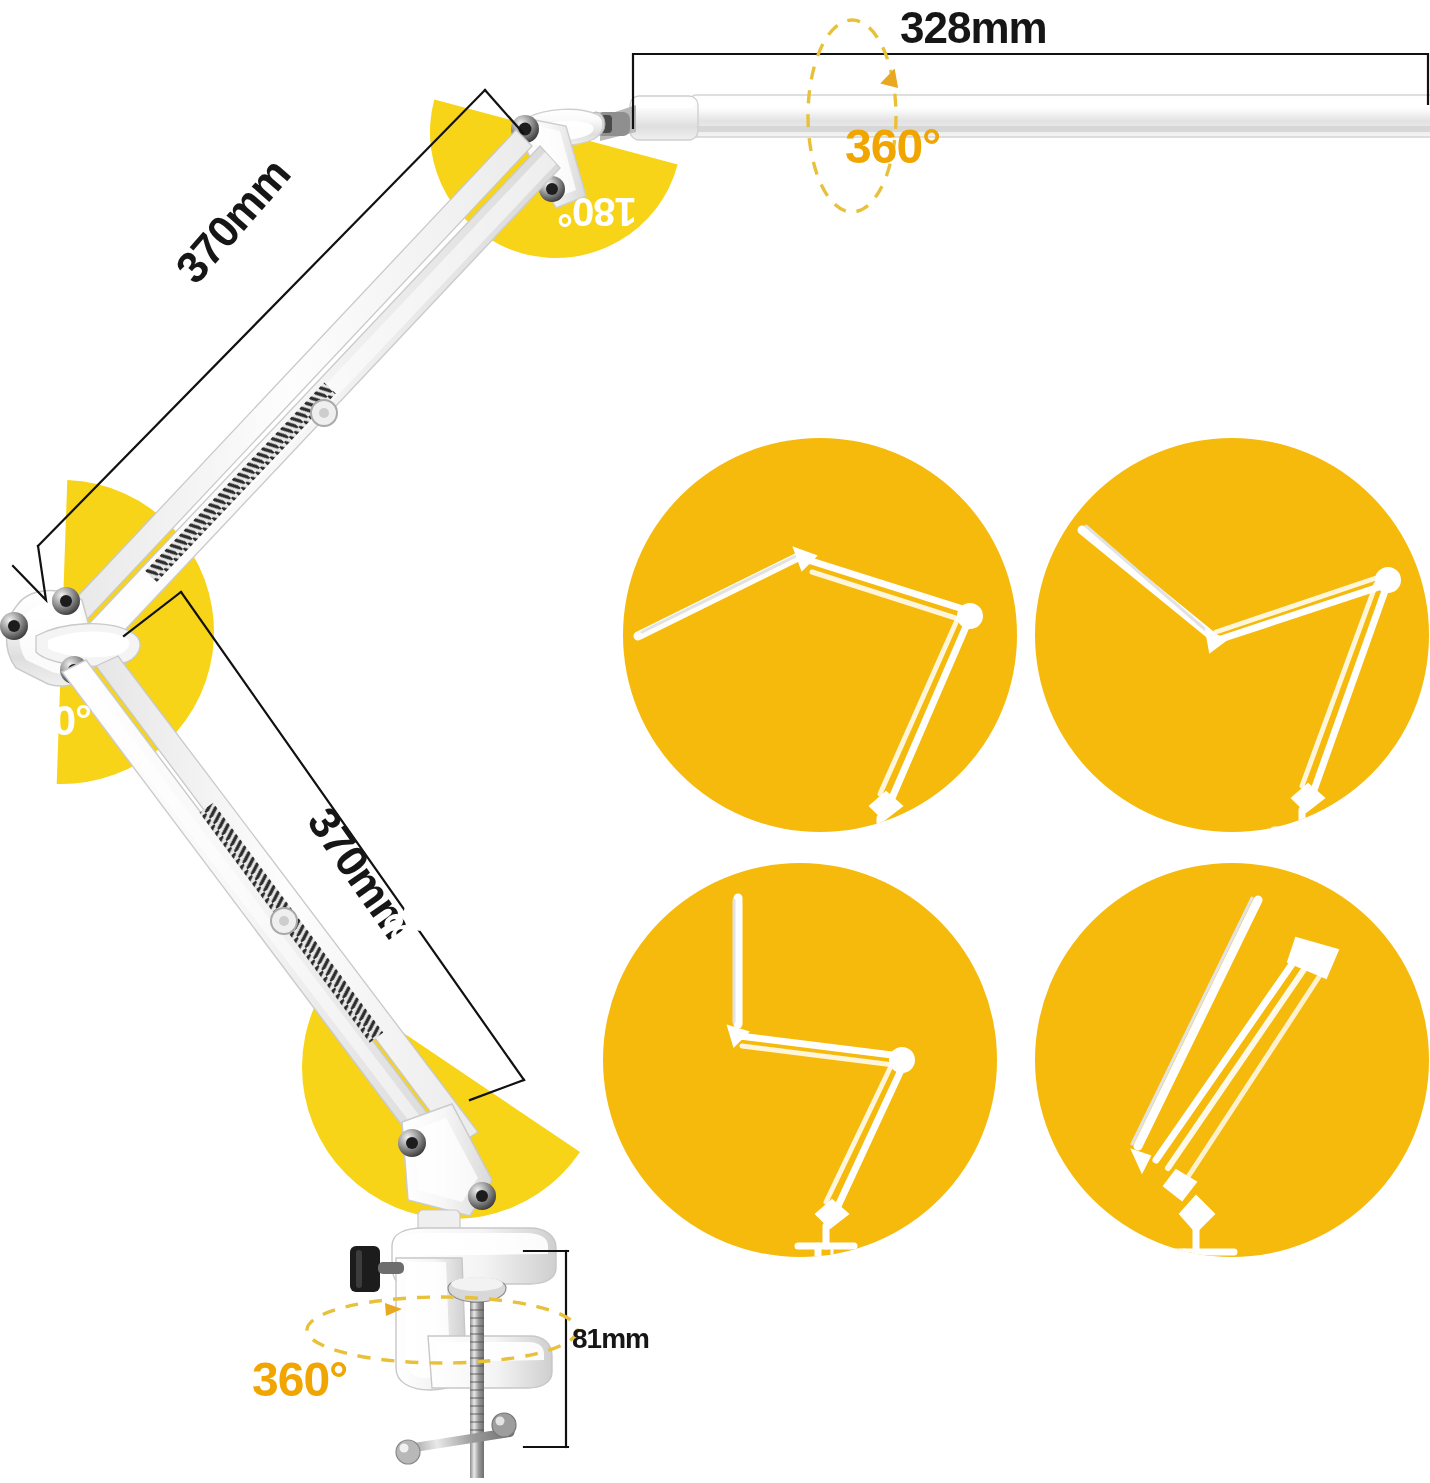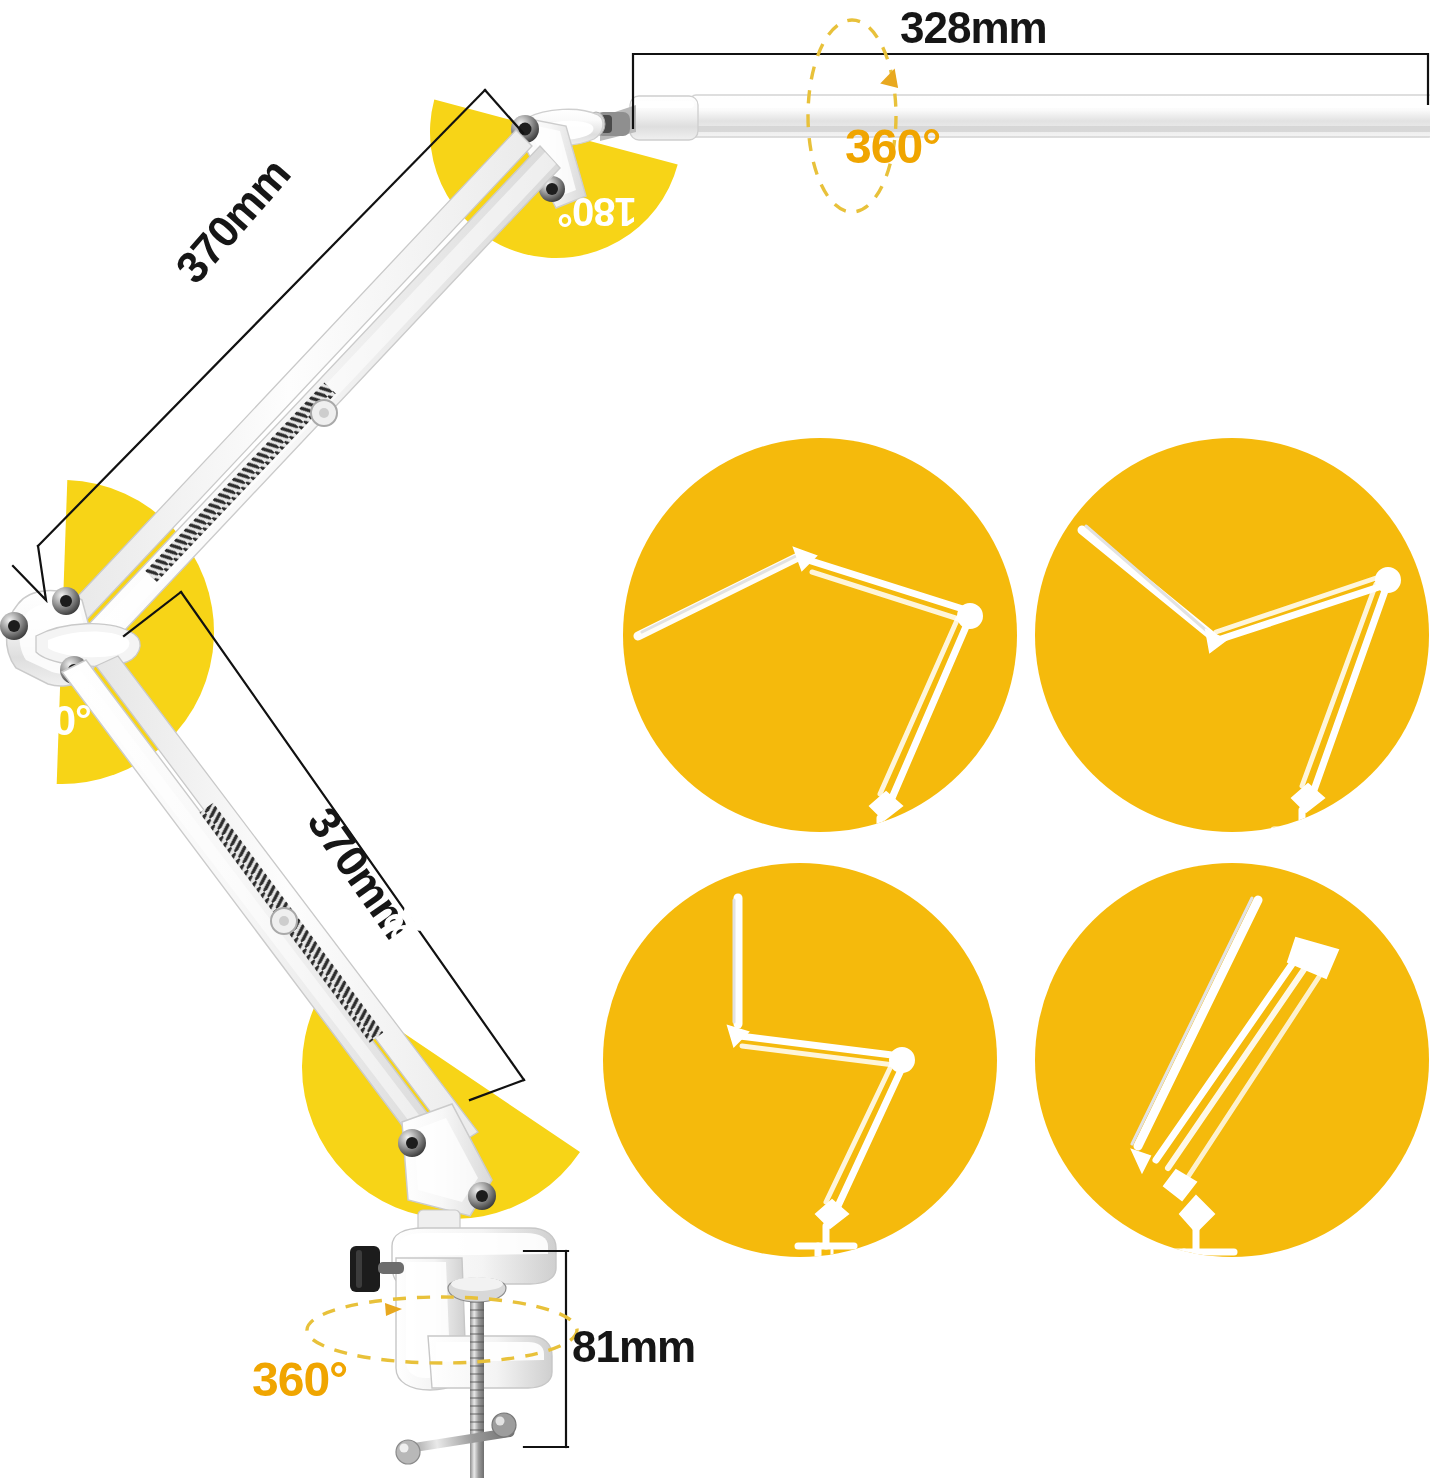--- a/index.html
+++ b/index.html
@@ -375,21 +375,21 @@
       </g>
     </g>
   </svg>
 
   <div class="dimlabel" style="left:900px; top:6px; font-size:44px;">328mm</div>
 
   <div class="dimlabel" style="left:168px; top:262px; transform:rotate(-49deg); transform-origin:left top; font-size:44px;">370mm</div>
 
   <div class="dimlabel" style="left:336px; top:800px; transform:rotate(55deg); transform-origin:left top; font-size:44px;">370mm</div>
 
-  <div class="dimlabel" style="left:572px; top:1325px; font-size:44px;">81mm</div>
+  <div class="dimlabel" style="left:572px; top:1325px; font-size:28px;">81mm</div>
 
   <div class="anglelabel" style="left:558px; top:192px; transform:rotate(180deg); transform-origin:center center; font-size:40px;">180°</div>
 
   <div class="anglelabel" style="left:8px; top:700px; font-size:42px;">180°</div>
 
   <div class="anglelabel" style="left:358px; top:930px; transform:rotate(-33deg); transform-origin:left top; font-size:42px;">180°</div>
 
   <div class="rotlabel" style="left:845px; top:95px; font-size:48px;">360°</div>
 
   <div class="rotlabel" style="left:252px; top:1328px; font-size:48px;">360°</div>

